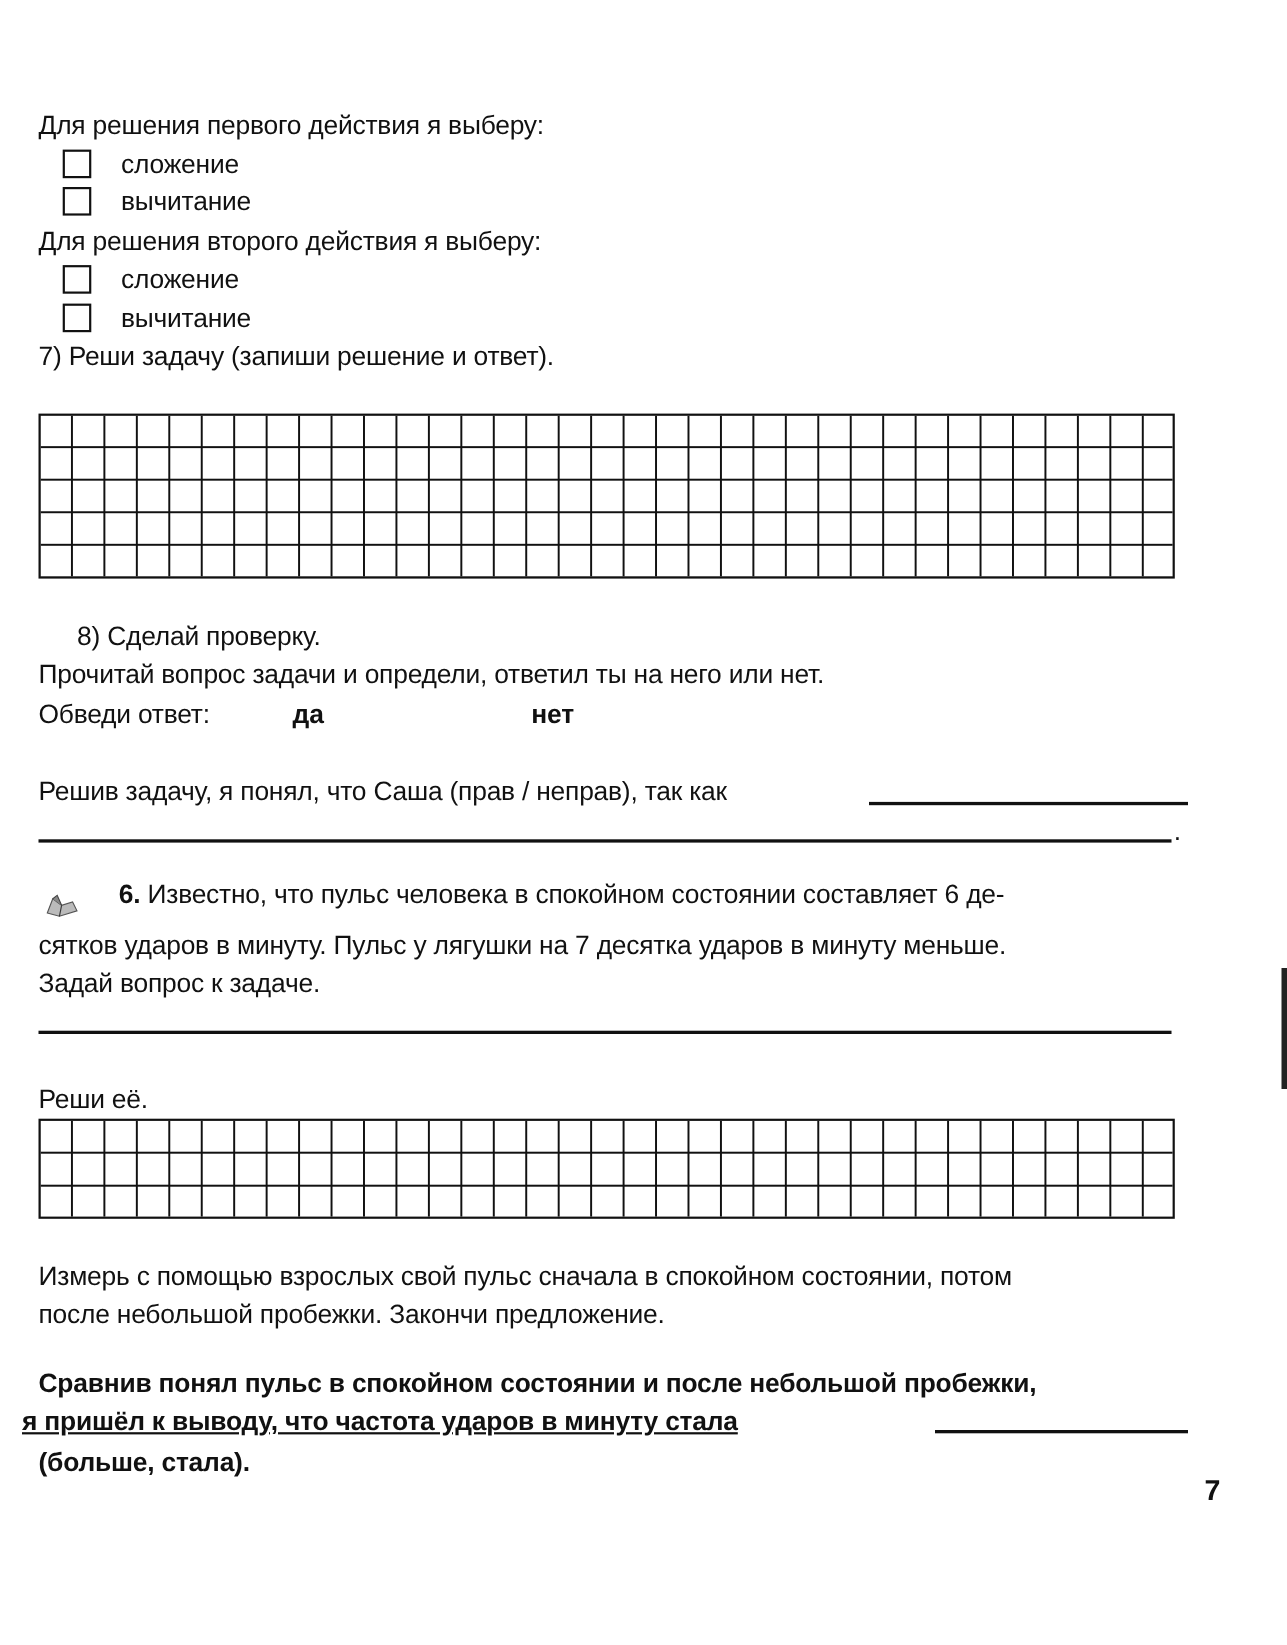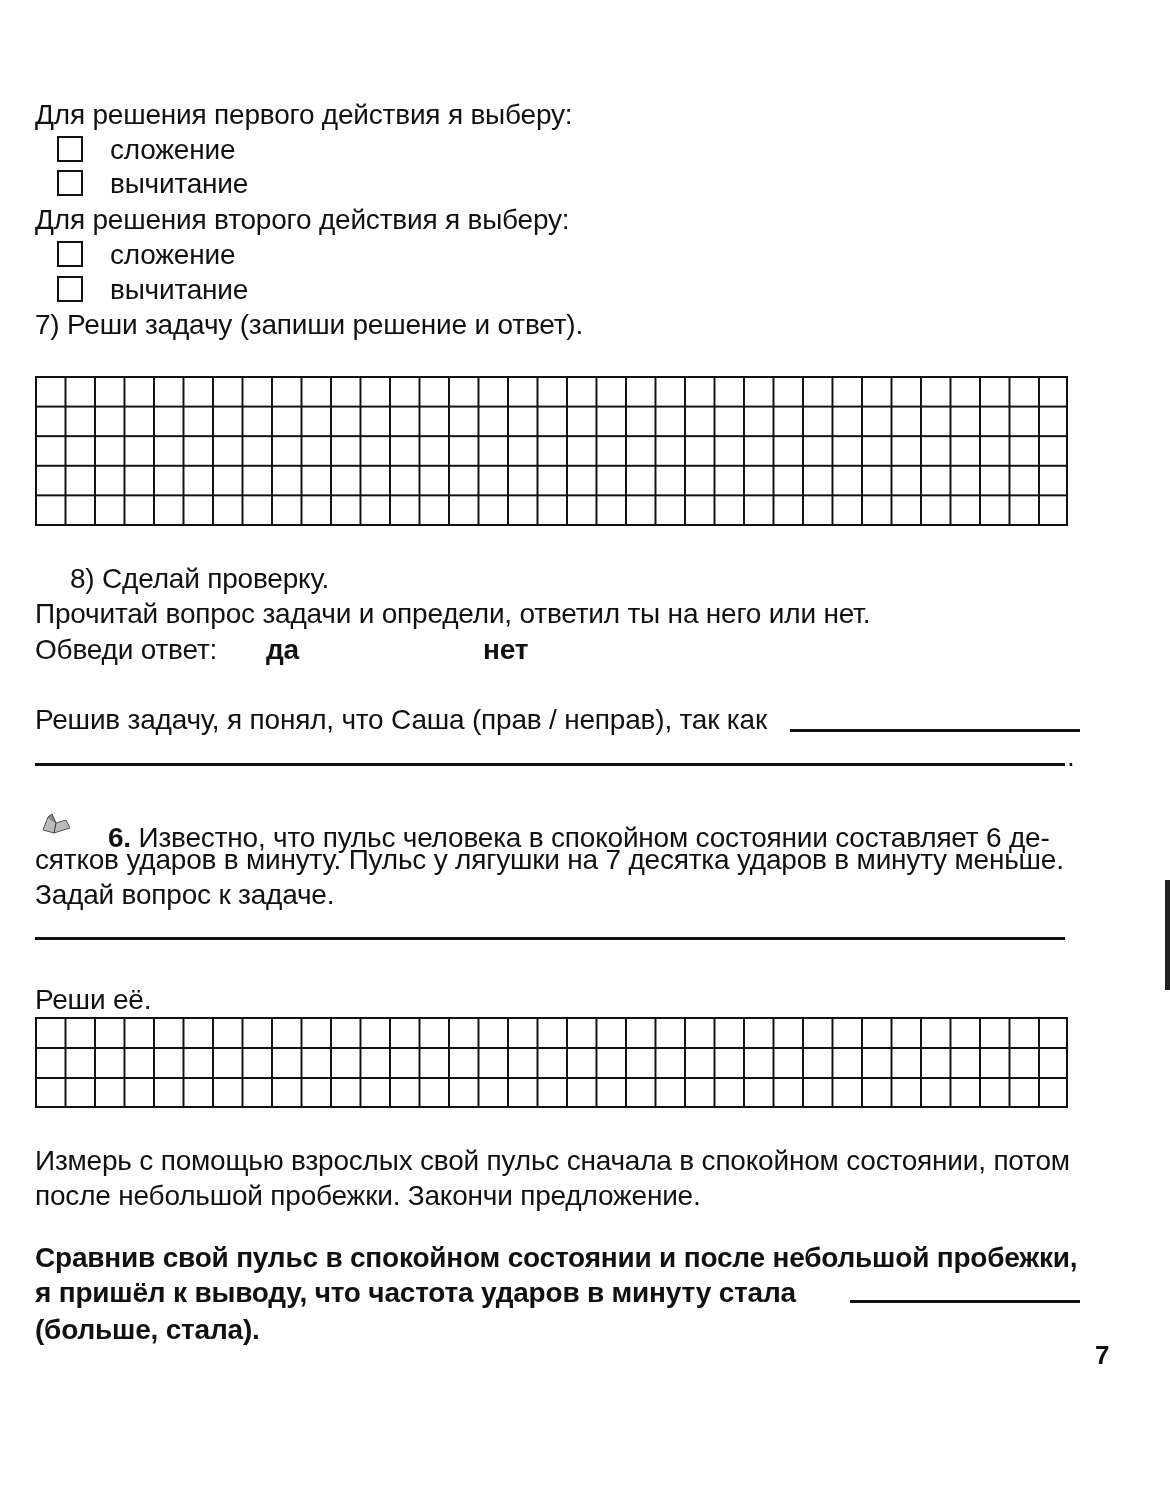--- a/index.html
+++ b/index.html
@@ -1,20 +1,20 @@
 <!DOCTYPE html>
 <html><head>
 <meta charset="utf-8">
 <style>
   html, body { margin: 0; padding: 0; background: #ffffff; }
   body {
     width: 1170px; height: 1495px; position: relative; overflow: hidden;
     font-family: "Liberation Sans", sans-serif; color: #111;
   }
-  .t { position: absolute; font-size: 28px; line-height: 28px; white-space: nowrap; letter-spacing: -0.2px; }
+  .t { position: absolute; font-size: 24px; line-height: 28px; white-space: nowrap; letter-spacing: -0.2px; }
   .b { font-weight: bold; }
   .cb {
     position: absolute; width: 26px; height: 26px; border: 2px solid #111; box-sizing: border-box; background: #fff;
   }
   .grid {
     position: absolute; border: 2px solid #111; box-sizing: border-box;
     background-image:
       linear-gradient(to right, #111 2px, transparent 2px),
       linear-gradient(to bottom, #111 2px, transparent 2px);
     background-position: -2px -2px;
@@ -51,33 +51,33 @@
 <div class="t" style="left:35px;top:706px;">Решив задачу, я понял, что Саша (прав / неправ), так как</div>
 <div class="line" style="left:790px;top:729px;width:290px;"></div>
 <div class="line" style="left:35px;top:763px;width:1030px;"></div>
 <div class="t" style="left:1067px;top:743px;">.</div>
 
 <svg class="icon-book" viewBox="0 0 34 24">
   <path d="M3 18 L14 21 L30 16 L26 8 L16 11 L8 5 Z" fill="#bbb" stroke="#555" stroke-width="1"></path>
   <path d="M8 5 L12 2 L16 11" fill="#888" stroke="#444" stroke-width="1"></path>
   <path d="M14 21 L16 11" stroke="#333" stroke-width="1"></path>
 </svg>
-<div class="t" style="left:108px;top:824px;">
+<div class="t" style="left:108px;top:800px;">
   <span class="b">6.</span>
   <span>Известно, что пульс человека в спокойном состоянии составляет 6 де-</span>
 </div>
 <div class="t" style="left:35px;top:846px;">сятков ударов в минуту. Пульс у лягушки на  7 десятка ударов в минуту  меньше.</div>
 <div class="t" style="left:35px;top:881px;">Задай вопрос к задаче.</div>
 <div class="line" style="left:35px;top:937px;width:1030px;"></div>
 
 <div class="t" style="left:35px;top:986px;">Реши её.</div>
 <div class="grid" style="left:35px;top:1017px;width:1033px;height:91px;background-size:29.5px 30px;"></div>
 
 <div class="t" style="left:35px;top:1147px;">Измерь с помощью взрослых свой пульс сначала в спокойном состоянии, потом</div>
 <div class="t" style="left:35px;top:1182px;">после небольшой пробежки. Закончи предложение.</div>
 
-<div class="t b" style="left:35px;top:1244px;">Сравнив свой пульс в спокойном состоянии и после небольшой пробежки,</div>
-<div class="t b" style="left:35px;top:1279px;">я пришёл к выводу, что частота ударов в минуту стала</div>
+<div class="t b" style="left:35px;top:1244px;">Сравнив понял пульс в спокойном состоянии и после небольшой пробежки,</div>
+<div class="t b" style="left:20px;top:1279px;text-decoration:underline;">я пришёл к выводу, что частота ударов в минуту стала</div>
 <div class="line" style="left:850px;top:1300px;width:230px;"></div>
 <div class="t b" style="left:35px;top:1316px;">(больше, стала).</div>
 
 <div class="bracket"></div>
 <div class="pageno">7</div>
 
 </body></html>

